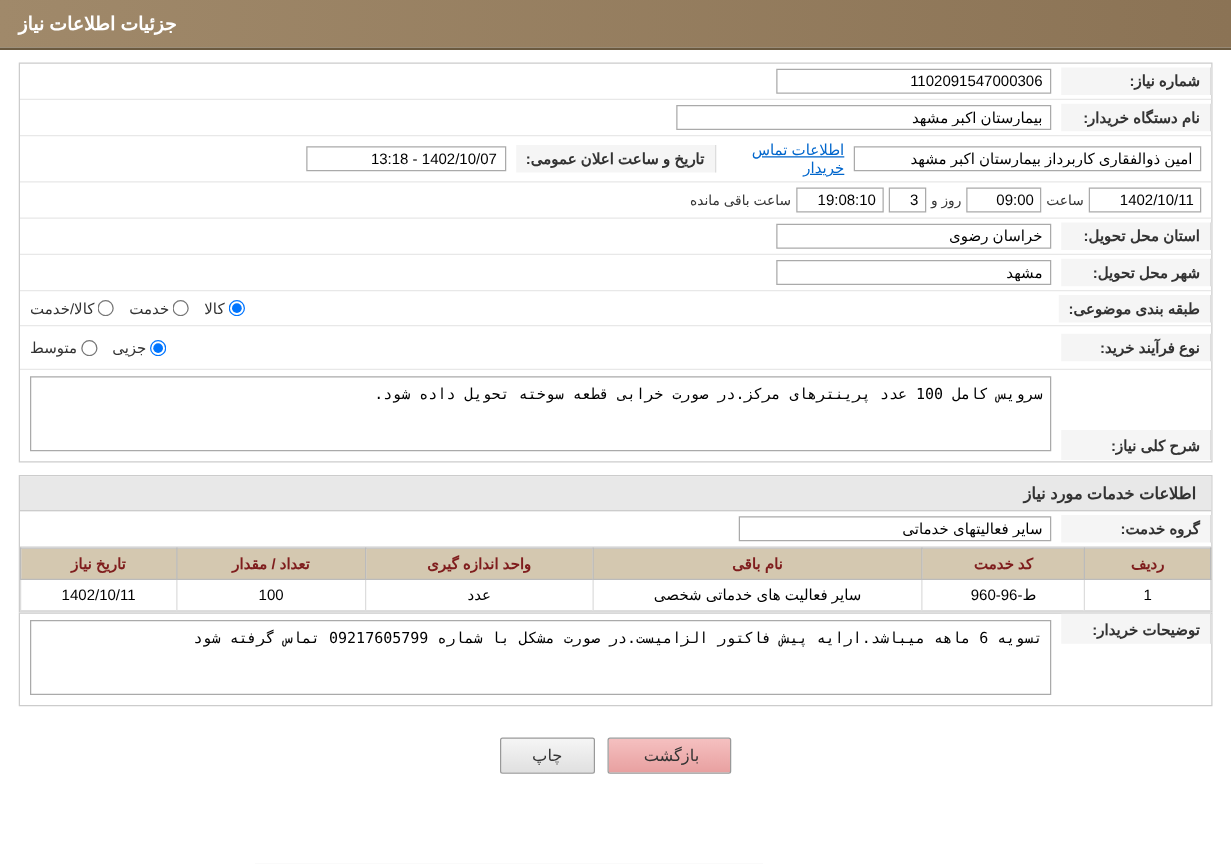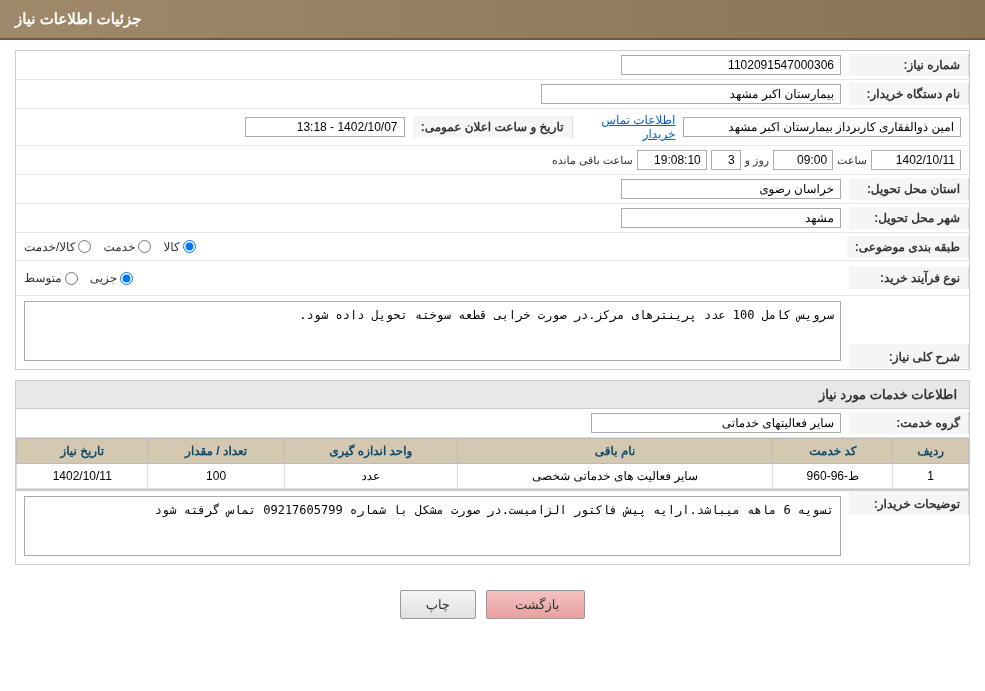--- a/index.html
+++ b/index.html
@@ -113,24 +113,24 @@
       border: 1px solid #ccc;
     }
     .services-table {
       width: 100%;
       border-collapse: collapse;
       font-size: 12px;
     }
     .services-table th {
       background: #d4c8b0;
       border: 1px solid #bbb;
-      padding: 5px 8px;
+      padding: 5px 21px;
       text-align: center;
       font-weight: bold;
-      color: #0c4a6e;
+      color: #7f1d1d;
     }
     .services-table td {
       border: 1px solid #ddd;
       padding: 5px 8px;
       text-align: center;
     }
     .services-table tr:nth-child(even) td {
       background: #f9f9f9;
     }
     .description-box {

